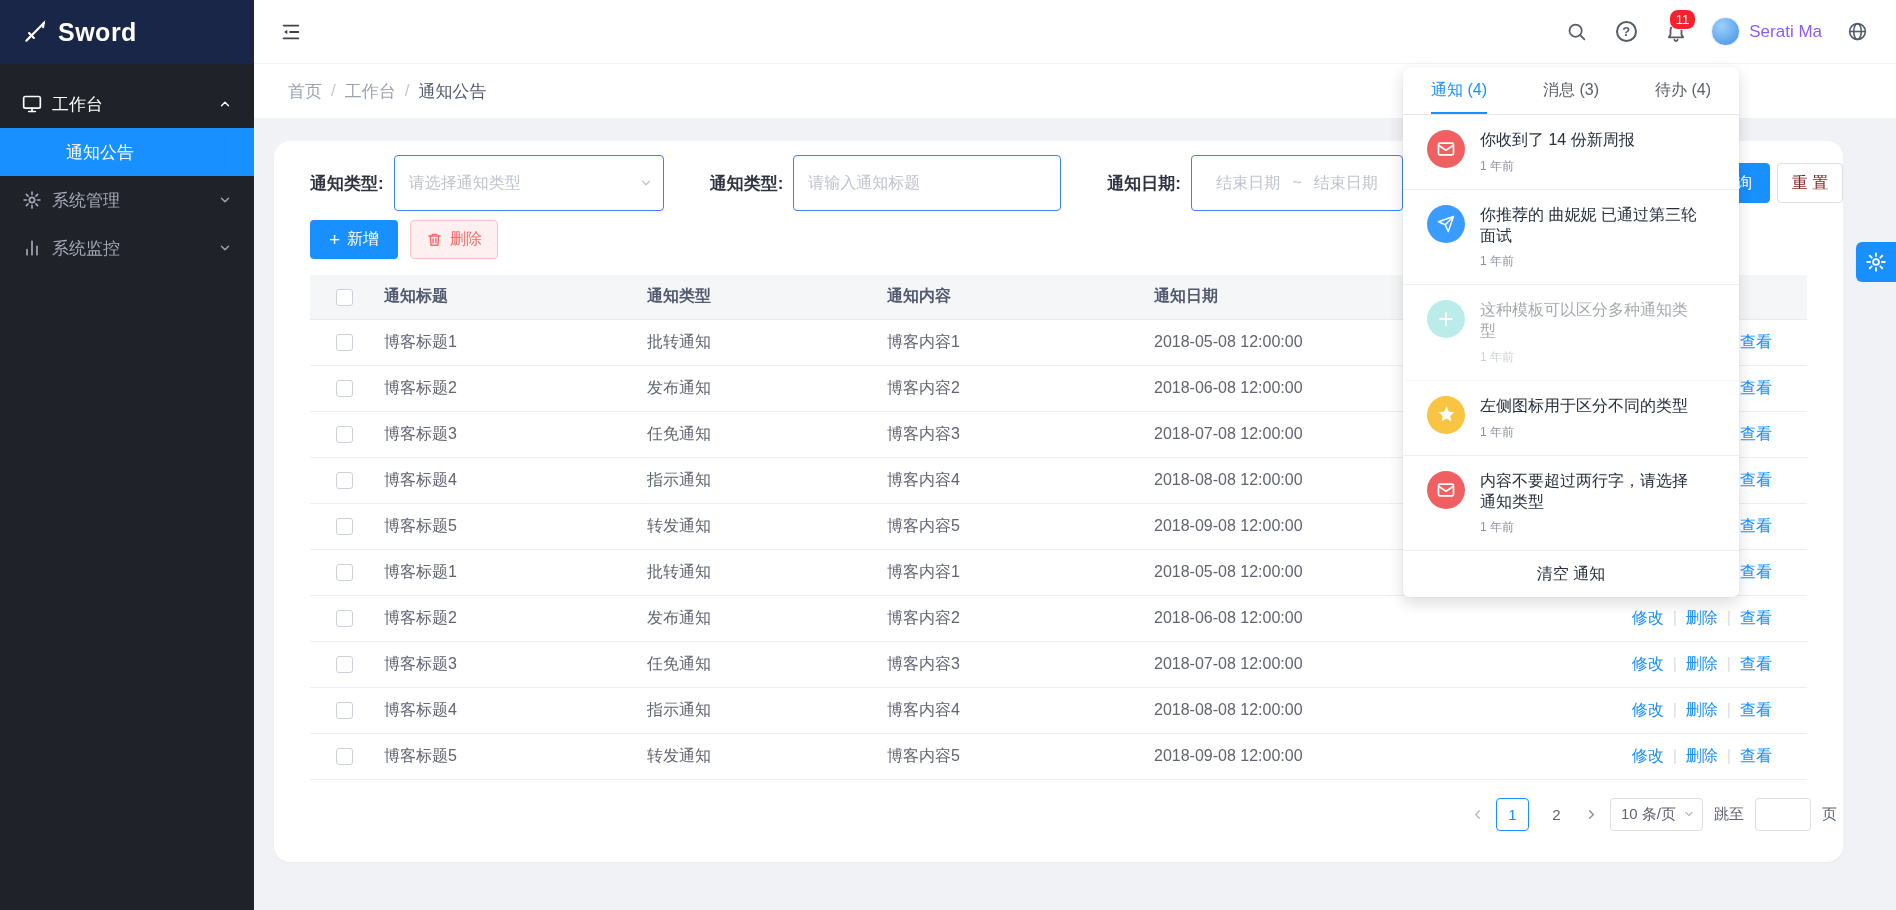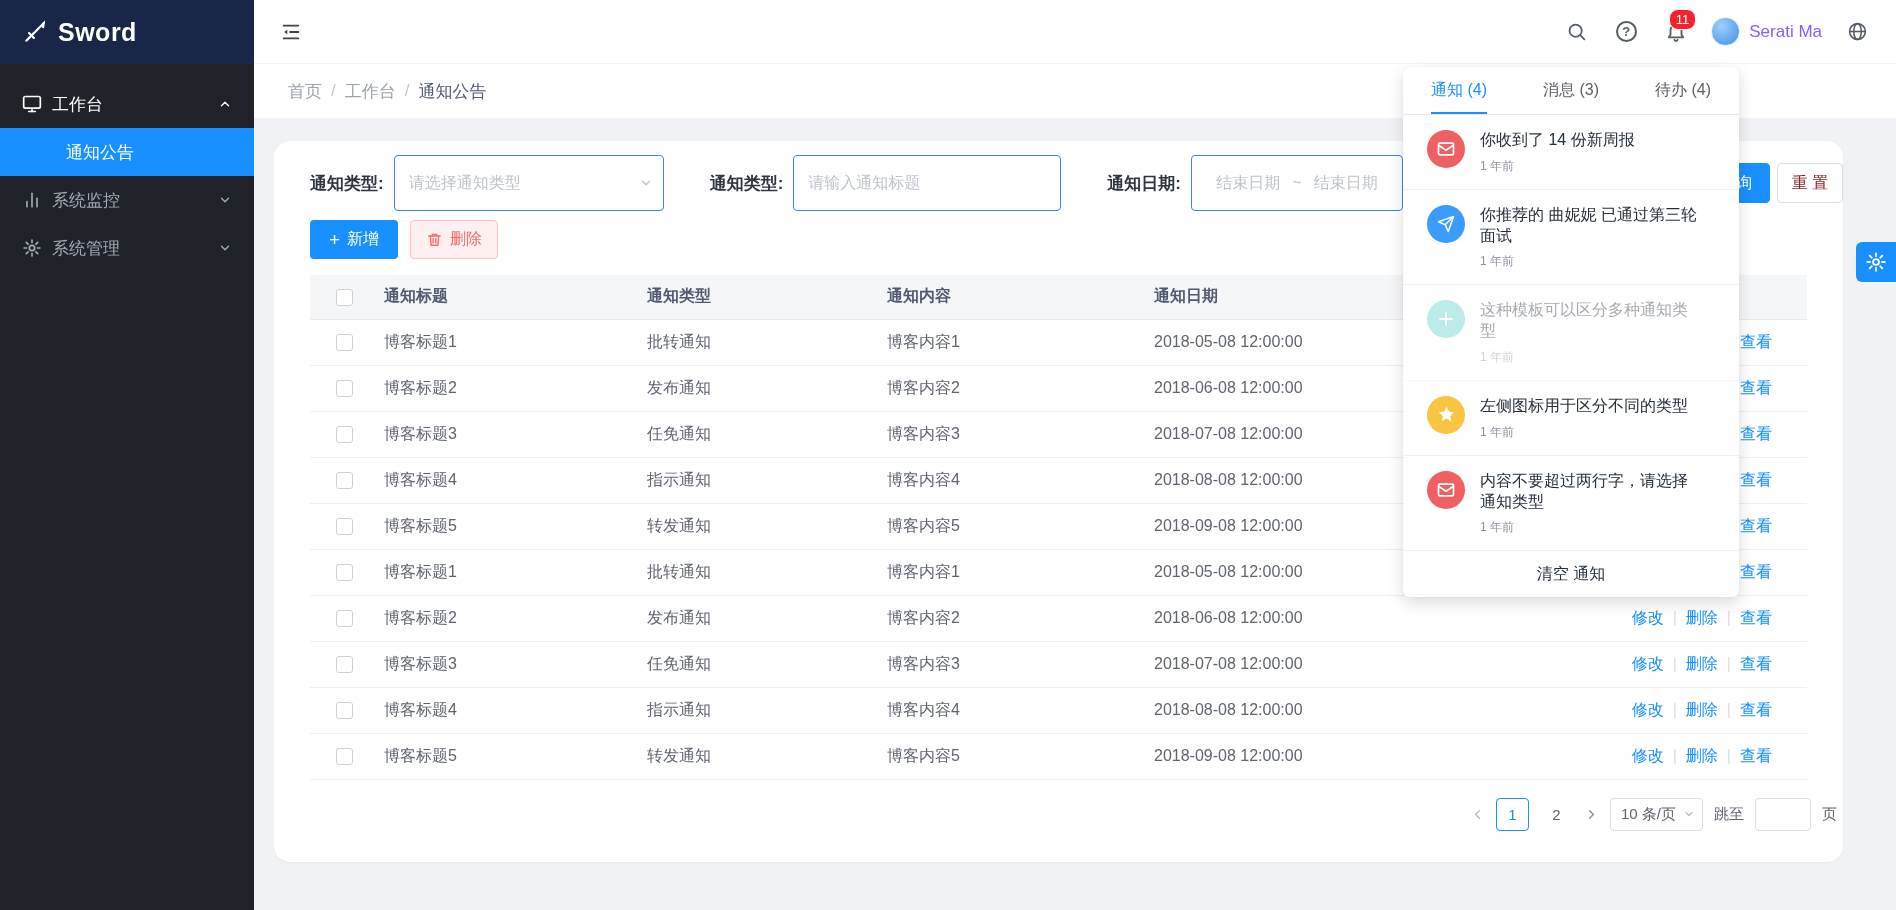--- a/index.html
+++ b/index.html
@@ -128,35 +128,35 @@
         <span class="mi-label">工作台</span>
         <svg class="ic" width="14" height="14" viewBox="0 0 24 24" fill="none" stroke="#cfd4db" stroke-width="2.4" stroke-linecap="round" stroke-linejoin="round">
             <polyline points="6 15 12 9 18 15"></polyline>
           </svg>
       </div>
       <div class="submenu-item active">
         <span>通知公告</span>
       </div>
       <div class="menu-item">
         <svg class="ic" width="20" height="20" viewBox="0 0 24 24" fill="none" stroke-width="2" stroke-linecap="round">
+            <circle cx="12" cy="12" r="3.2"></circle>
+            <path d="M12 2.5v3M12 18.5v3M2.5 12h3M18.5 12h3M5.2 5.2l2.1 2.1M16.7 16.7l2.1 2.1M18.8 5.2l-2.1 2.1M7.3 16.7l-2.1 2.1"></path>
+          </svg>
+        <span class="mi-label">系统管理</span>
+        <svg class="ic" width="14" height="14" viewBox="0 0 24 24" fill="none" stroke="#7c838e" stroke-width="2.4" stroke-linecap="round" stroke-linejoin="round">
+            <polyline points="6 9 12 15 18 9"></polyline>
+          </svg>
+      </div>
+      <div class="menu-item">
+        <svg class="ic" width="20" height="20" viewBox="0 0 24 24" fill="none" stroke-width="2" stroke-linecap="round">
             <line x1="18" y1="20" x2="18" y2="10"></line>
             <line x1="12" y1="20" x2="12" y2="4"></line>
             <line x1="6" y1="20" x2="6" y2="14"></line>
           </svg>
         <span class="mi-label">系统监控</span>
-        <svg class="ic" width="14" height="14" viewBox="0 0 24 24" fill="none" stroke="#7c838e" stroke-width="2.4" stroke-linecap="round" stroke-linejoin="round">
-            <polyline points="6 9 12 15 18 9"></polyline>
-          </svg>
-      </div>
-      <div class="menu-item">
-        <svg class="ic" width="20" height="20" viewBox="0 0 24 24" fill="none" stroke-width="2" stroke-linecap="round">
-            <circle cx="12" cy="12" r="3.2"></circle>
-            <path d="M12 2.5v3M12 18.5v3M2.5 12h3M18.5 12h3M5.2 5.2l2.1 2.1M16.7 16.7l2.1 2.1M18.8 5.2l-2.1 2.1M7.3 16.7l-2.1 2.1"></path>
-          </svg>
-        <span class="mi-label">系统管理</span>
         <svg class="ic" width="14" height="14" viewBox="0 0 24 24" fill="none" stroke="#7c838e" stroke-width="2.4" stroke-linecap="round" stroke-linejoin="round">
             <polyline points="6 9 12 15 18 9"></polyline>
           </svg>
       </div>
     </nav>
   </aside>
 
   <div class="main">
     <header class="topbar">
       <span class="collapse-btn">

